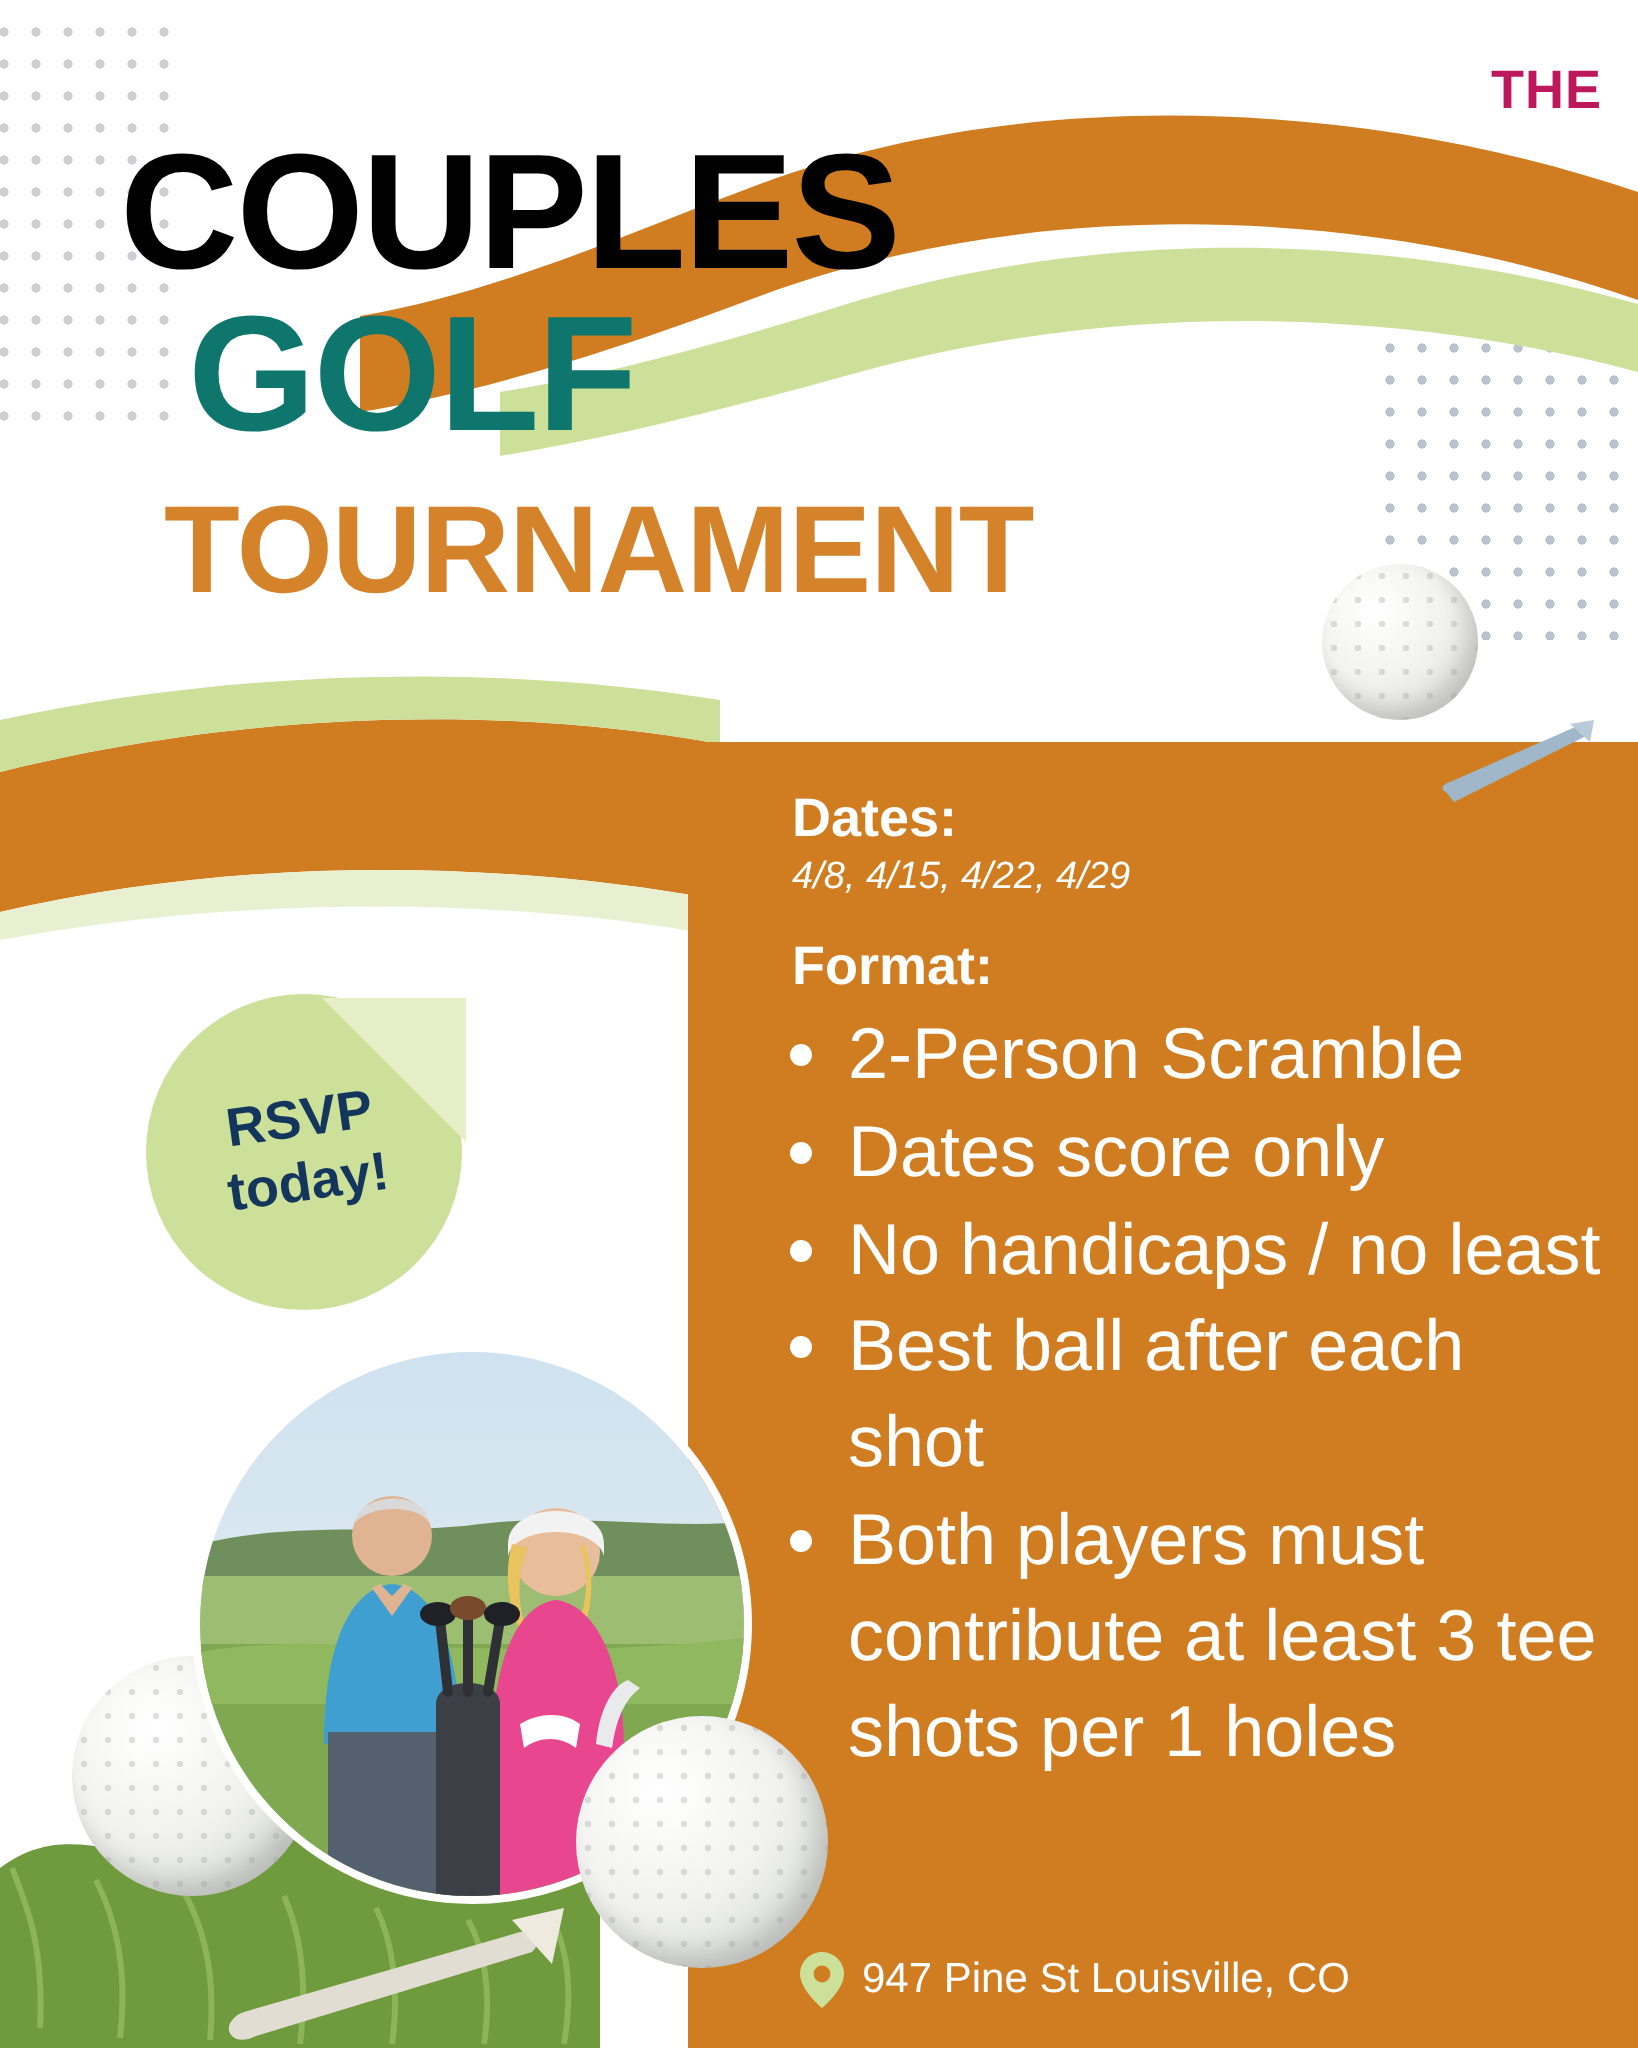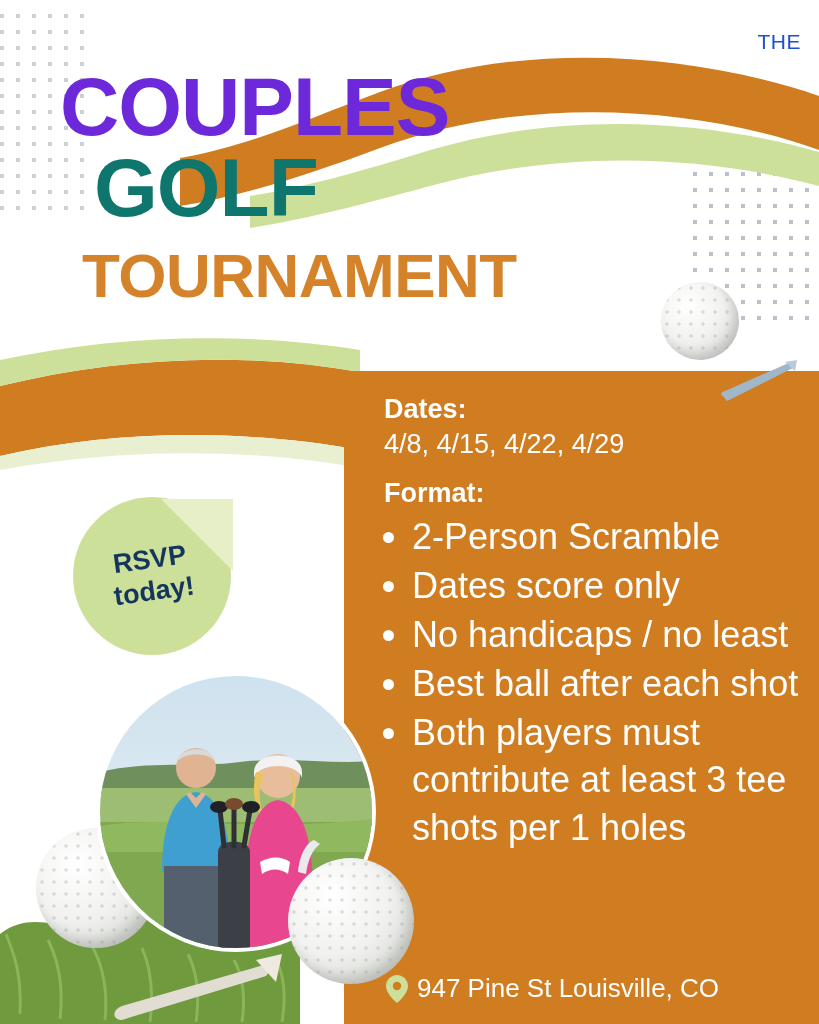--- a/index.html
+++ b/index.html
@@ -30,56 +30,56 @@
   
   .swoosh-svg { position: absolute; left: 0; top: 0; width: 819px; height: 480px; pointer-events: none; }
 
   
   .logo {
     position: absolute; right: 18px; top: 30px;
     display: flex; align-items: baseline; gap: 10px;
     z-index: 6;
   }
   .logo-the {
-    font-size: 21px; font-weight: normal; color: #1d4ed8; letter-spacing: 0.5px;
+    font-size: 27px; font-weight: bold; color: #be185d; letter-spacing: 0.5px;
   }
   .logo-name {
     font-size: 34px; font-weight: bold; color: #15365c; letter-spacing: 0.5px;
   }
 
   
   .title-block { position: absolute; left: 60px; top: 72px; z-index: 6; }
   .t-couples {
-    font-size: 82px; line-height: 0.86; font-weight: bold; color: #6d28d9;
+    font-size: 82px; line-height: 0.86; font-weight: bold; color: #000000;
     letter-spacing: -1px;
   }
   .t-golf {
     font-size: 82px; line-height: 0.94; font-weight: bold; color: #0f766e;
     letter-spacing: -1px; margin-left: 34px; margin-top: 6px;
   }
   .t-tournament {
     font-size: 62px; line-height: 1.0; font-weight: bold; color: #d4832a;
     letter-spacing: -0.5px; margin-left: 22px; margin-top: 19px;
   }
 
   
   .panel {
     position: absolute; left: 344px; top: 371px; width: 475px; height: 653px;
     background: #d07c20; z-index: 5;
   }
   .panel-inner { padding: 22px 18px 10px 40px; color: #ffffff; }
   .lbl { font-size: 27px; font-weight: bold; line-height: 1.25; }
-  .val { font-size: 27px; line-height: 1.28; font-weight: normal; }
-  .sect { margin-bottom: 16px; }
+  .val { font-size: 19px; line-height: 1.28; font-weight: normal; font-style: italic; }
+  .sect { margin-bottom: 16px; margin-left: 12px; }
   .bullets { margin: 2px 0 0 28px; }
   .bullets li { font-size: 36px; line-height: 1.33; margin-bottom: 1px; }
   .addr {
-    position: absolute; left: 42px; bottom: 20px;
+    position: absolute; left: 56px; bottom: 20px;
     display: flex; align-items: center; gap: 9px;
-    font-size: 26px; color: #ffffff; margin-top: 29px;
+    font-size: 21px; color: #ffffff; margin-top: 29px;
   }
   .pin { width: 22px; height: 28px; flex: none; }
 
   
   .band-svg { position: absolute; left: 0; top: 330px; width: 819px; height: 140px; z-index: 4; pointer-events: none; }
 
   
   .rsvp {
     position: absolute; left: 73px; top: 497px; width: 158px; height: 158px; z-index: 6;
   }

